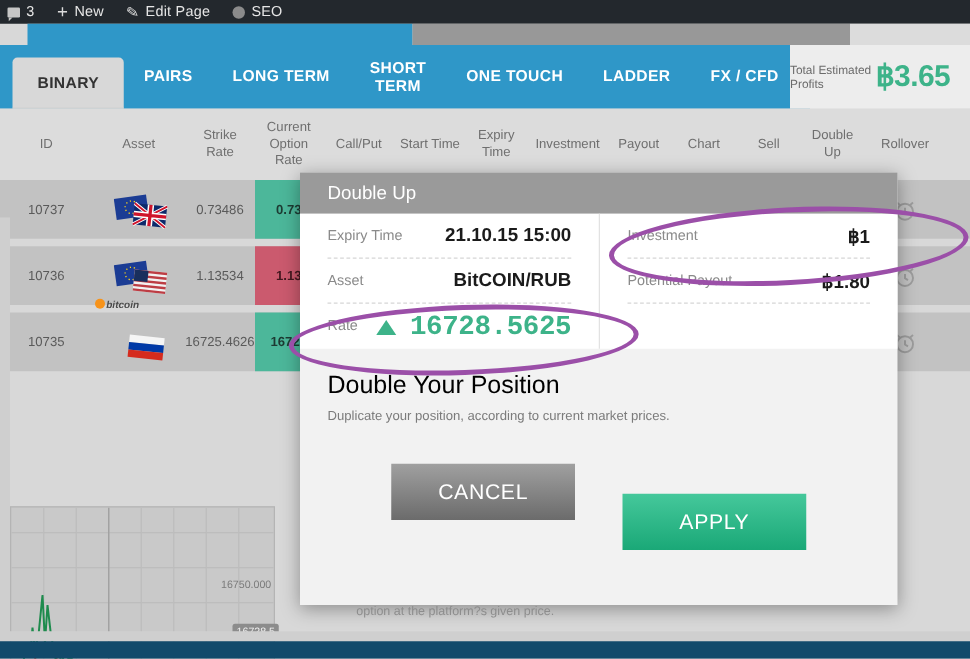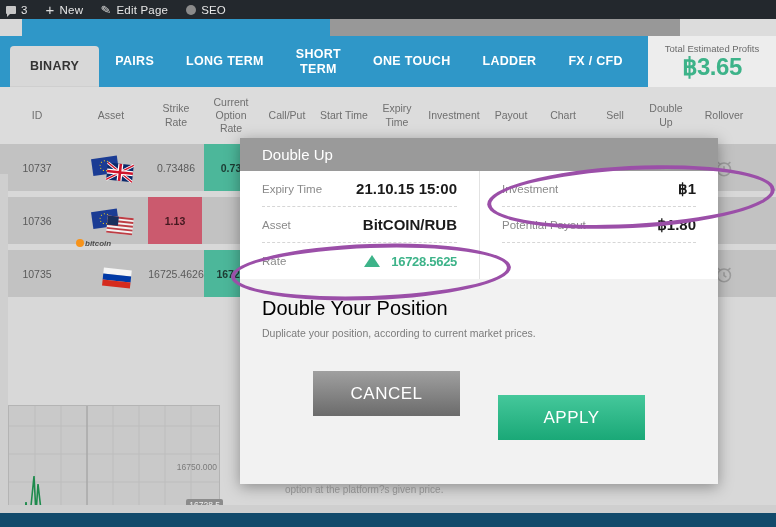--- a/index.html
+++ b/index.html
@@ -49,22 +49,22 @@
   .tab {
     color:#ffffff; font-size:12.5px; font-weight:bold; letter-spacing:.3px;
     padding: 0 16px; height:51px; display:flex; align-items:center; justify-content:center;
     text-align:center; line-height:1.15; white-space:pre-line;
   }
   .tab.active {
     background:#d8d8d8; color:#333; border-radius:4px 4px 0 0;
     height:41px; margin-top:10px; padding: 0 20px; box-shadow: 0 -1px 0 #cfcfcf inset;
   }
   .profits {
-    position:absolute; top:0; right:0; width:128px; height:51px;
-    display:flex; flex-direction:column; align-items:center; justify-content:center;
+    position:absolute; top:0; right:16px; width:128px; height:51px;
+    display:flex; flex-direction:row; align-items:center; justify-content:center;
     background:#ededed;
   }
   .profits-label { font-size:9.5px; color:#6b6b6b; }
   .profits-value { font-size:24px; font-weight:bold; color:#3db389; line-height:1.05; letter-spacing:-.5px; }
 
   
   .table-wrap { position:absolute; top:87px; left:0; width:776px; height:400px; background:#d8d8d8; }
   .thead {
     display:flex; height:57px; align-items:center; background:#dcdcdc;
     font-size:10.5px; color:#6f6f6f;
@@ -104,21 +104,21 @@
   .modal-grid { display:flex; background:#fff; }
   .mcol { width:50%; padding: 0 22px; }
   .mcol.right { border-left:1px solid #e2e2e2; }
   .mrow {
     display:flex; align-items:center; justify-content:space-between;
     height:36px; border-bottom:1px dashed #d6d6d6;
   }
   .mrow:last-child { border-bottom:none; }
   .mlabel { font-size:11.5px; color:#8a8a8a; }
   .mval { font-size:15px; color:#1b1b1b; font-weight:bold; }
-  .rate-val { font-size:13px; color:#3db389; font-weight:bold; letter-spacing:-.3px;}
+  .rate-val { font-size:22px; color:#3db389; font-weight:bold; letter-spacing:-.3px;font-family:Liberation Mono, monospace;}
   .tri-up {
     width:0;height:0;border-left:8px solid transparent;border-right:8px solid transparent;
     border-bottom:12px solid #3db389; display:inline-block; margin-right:7px; vertical-align:-1px;
   }
   .modal-body { padding: 18px 22px 0 22px; }
   .m-h2 { font-size:20px; color:#000000; margin-bottom:7px; }
   .m-p { font-size:10.5px; color:#7b7b7b; }
   .m-actions { display:flex; gap:38px; justify-content:center; margin-top:32px; }
   .btn {
     width:147px; height:45px; border:none; color:#fff; font-size:17px;
@@ -262,20 +262,21 @@
                 <rect x="16" y="12.8" width="26" height="1.9"></rect>
                 <rect x="16" y="16.6" width="26" height="1.9"></rect>
                 <rect x="16" y="20.4" width="26" height="1.9"></rect>
                 <rect x="16" y="24.2" width="26" height="1.8"></rect>
               </g>
               <rect x="16" y="9" width="11" height="9" fill="#192f5d"></rect>
             </g>
           </svg>
         </span>
       </div>
+      <div class="td" style="width:56px">1.13534</div>
       <div class="td cell-rate-down" style="width:54px">1.13</div>
       <div class="td" style="width:58px"></div>
       <div class="td" style="width:56px"></div>
       <div class="td" style="width:50px"></div>
       <div class="td" style="width:64px"></div>
       <div class="td" style="width:50px"></div>
       <div class="td" style="width:54px"></div>
       <div class="td" style="width:50px"></div>
       <div class="td" style="width:52px"></div>
       <div class="td" style="width:64px">

